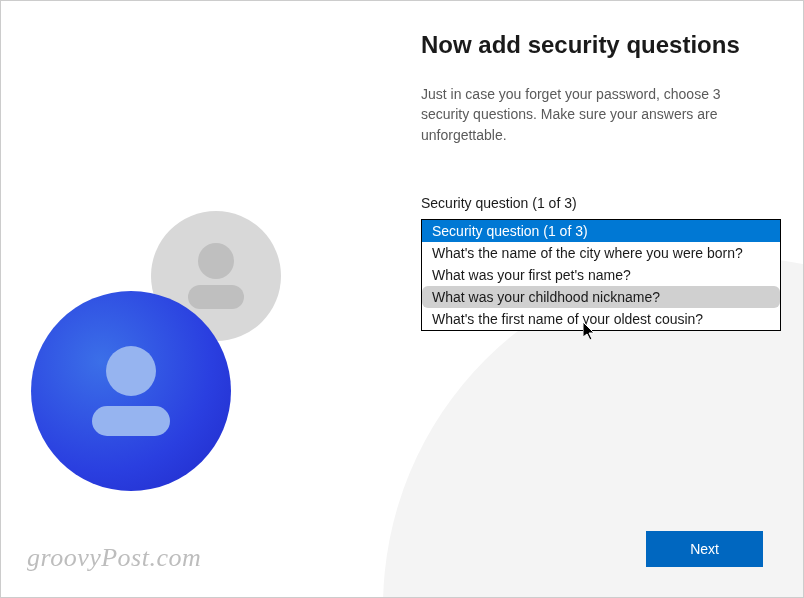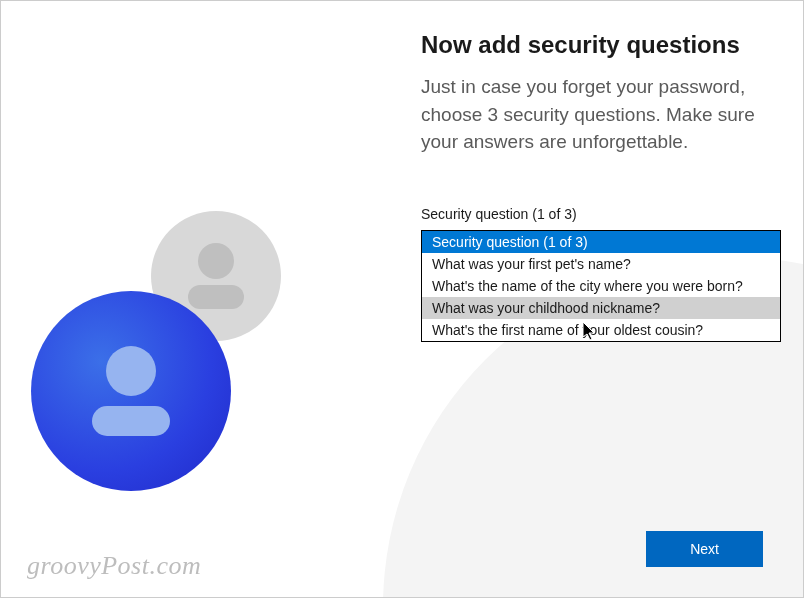--- a/index.html
+++ b/index.html
@@ -29,24 +29,24 @@
     }
     .content {
       position: relative;
       padding: 30px 40px 0 420px;
       height: 100%;
     }
     .title {
       font-size: 24px;
       font-weight: 600;
       color: #1a1a1a;
-      margin-bottom: 14px;
+      margin-bottom: 25px;
     }
     .subtitle {
-      font-size: 19px;
+      font-size: 14px;
       color: #5a5a5a;
       line-height: 1.45;
       margin-bottom: 50px;
       max-width: 340px;
     }
     .question-label {
       font-size: 14px;
       color: #1a1a1a;
       margin-bottom: 8px;
     }
@@ -62,20 +62,21 @@
       white-space: nowrap;
       overflow: hidden;
       color: #1a1a1a;
     }
     .dropdown-option.selected {
       background: #0078d4;
       color: #fff;
     }
     .dropdown-option.hovered {
       background: #d0d0d0;
+      border-radius: 6px;
     }
     .avatars {
       position: absolute;
       left: 30px;
       top: 200px;
       width: 320px;
       height: 350px;
     }
     .avatar-small {
       position: absolute;
@@ -137,21 +138,21 @@
       color: #fff;
       border: none;
       padding: 10px 44px;
       font-size: 14px;
       cursor: pointer;
       font-family: inherit;
     }
     .watermark {
       position: absolute;
       left: 26px;
-      bottom: 16px;
+      bottom: 24px;
       font-family: Georgia, "Times New Roman", serif;
       font-size: 26px;
       color: #bdbdbd;
       letter-spacing: 0.5px;
     }
     .watermark .gp {
       font-style: italic;
     }
     .cursor {
       position: absolute;
@@ -178,22 +179,22 @@
     <div class="body"></div>
   </div>
 </div>
 
 <div class="content">
   <h1 class="title">Now add security questions</h1>
   <p class="subtitle">Just in case you forget your password, choose 3 security questions. Make sure your answers are unforgettable.</p>
   <div class="question-label">Security question (1 of 3)</div>
   <div class="dropdown" id="dropdown">
       <div class="dropdown-option selected">Security question (1 of 3)</div>
+      <div class="dropdown-option">What's the name of the city where you were born?</div>
       <div class="dropdown-option">What was your first pet's name?</div>
-      <div class="dropdown-option">What's the name of the city where you were born?</div>
       <div class="dropdown-option hovered">What was your childhood nickname?</div>
       <div class="dropdown-option">What's the first name of your oldest cousin?</div>
     </div>
 </div>
 
 <button class="next-button">Next</button>
 
 <div class="watermark">
   <span class="gp">groovyPost.com</span>
 </div>

